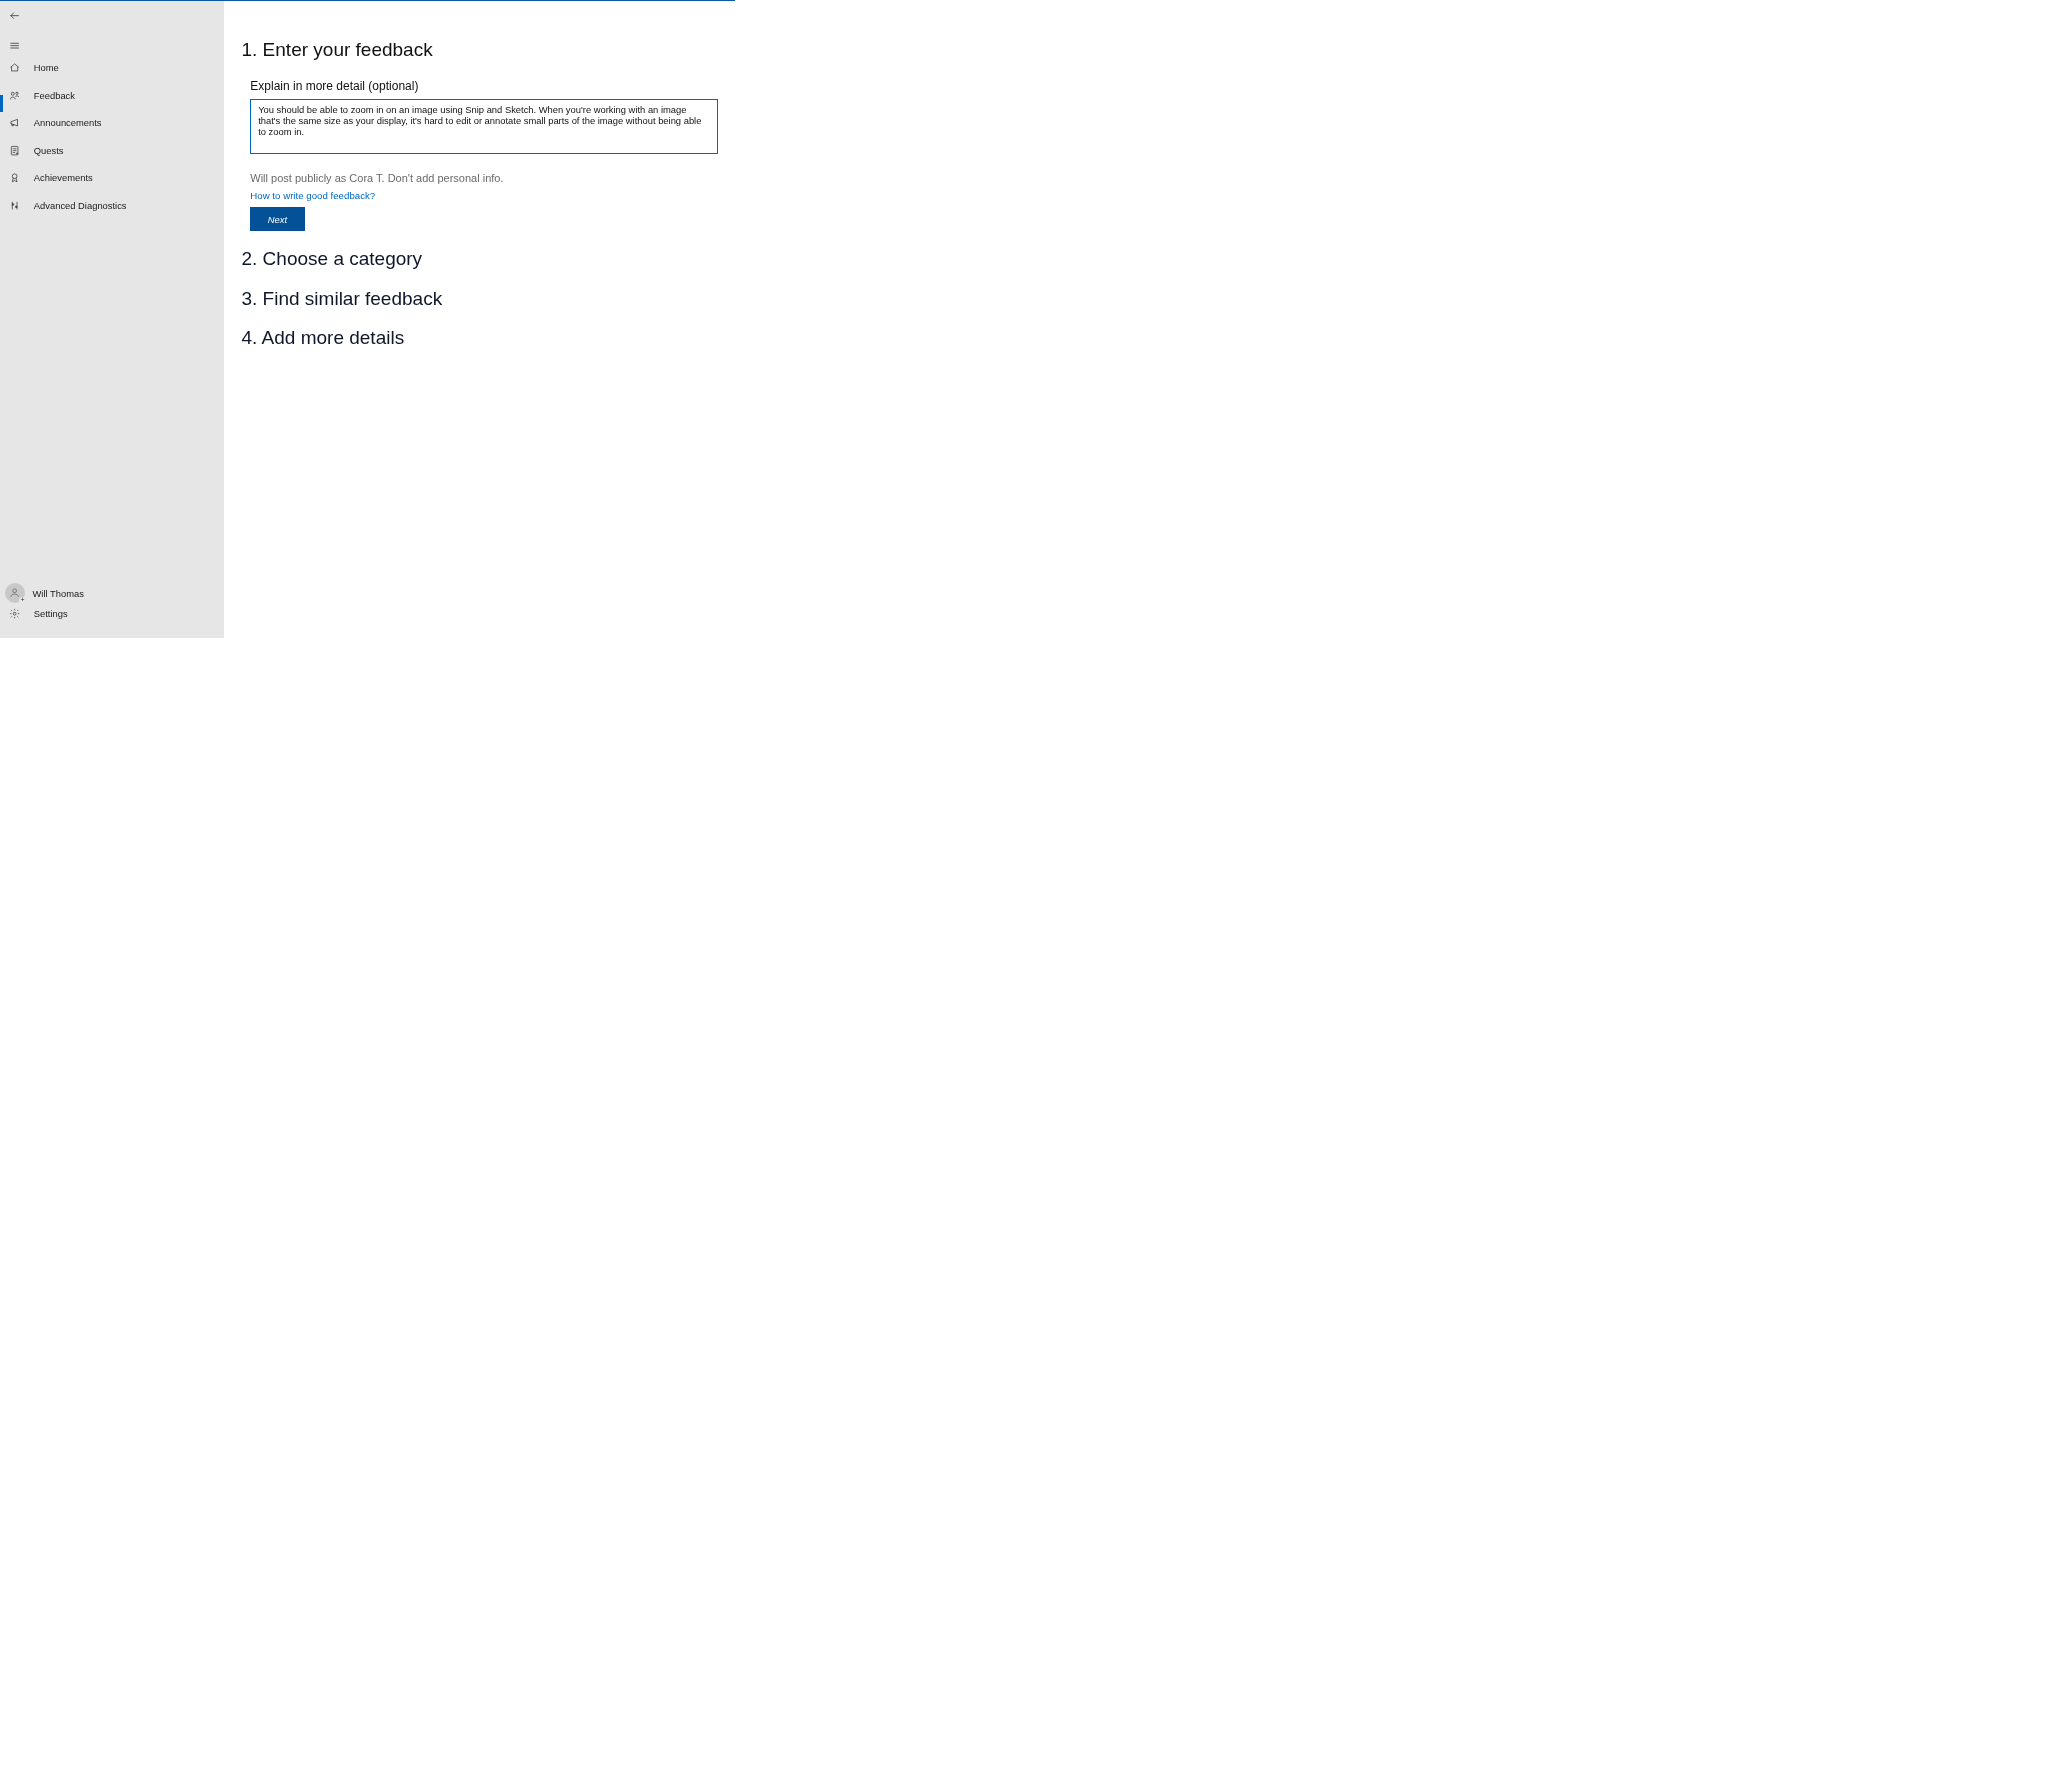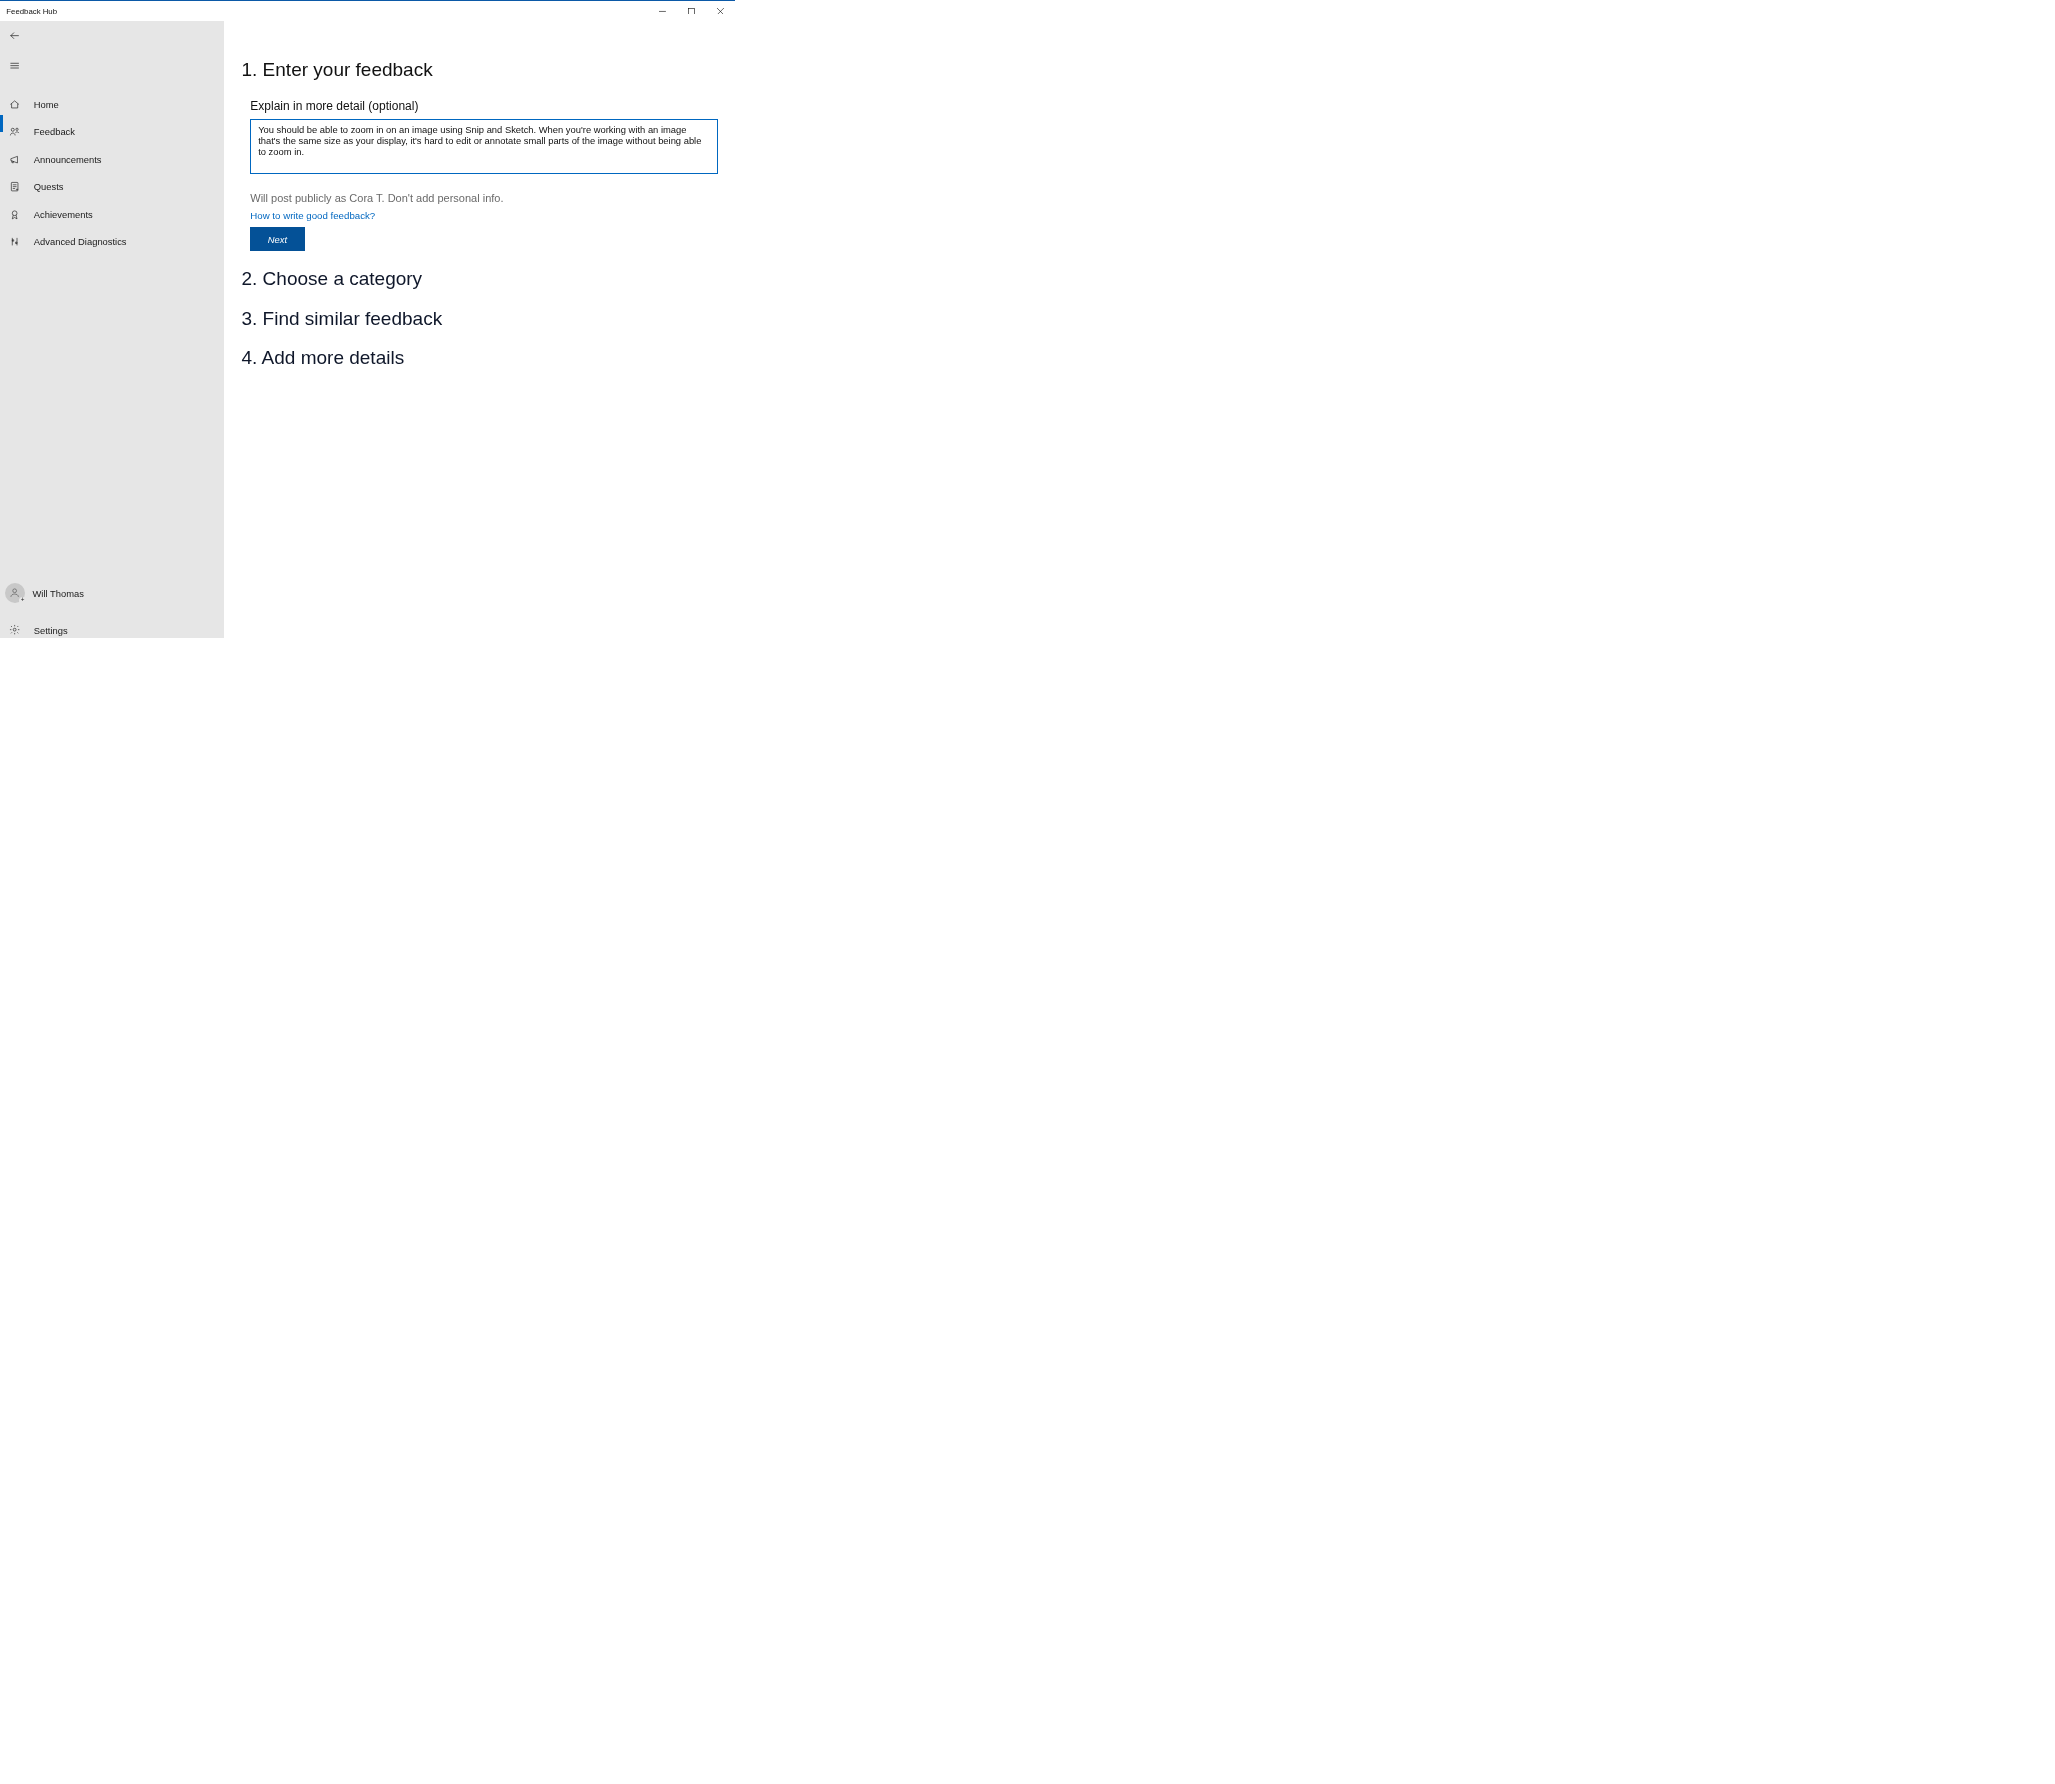--- a/index.html
+++ b/index.html
@@ -63,21 +63,21 @@
       display: flex;
       align-items: center;
       justify-content: center;
       color: #111;
     }
     .sidebar-top-controls svg { width: 11.3px; height: 11.3px; }
 
     .nav-list { padding-top: 1.3px; }
     .nav-item {
       display: flex;
-      align-items: flex-end;
+      align-items: flex-start;
       height: 27.5px;
       position: relative;
       color: #1a1a1a;
       font-size: 9.4px;
     }
     .nav-item .icon-slot {
       width: 30px;
       display: flex;
       justify-content: center;
       align-items: center;
@@ -184,41 +184,20 @@
       margin-bottom: 17.5px;
       display: block;
       font-style: italic;
     }
   </style>
 </head>
 <body>
 
 <div class="window">
 
-  <div class="titlebar">
-    <span class="title">Feedback Hub</span>
-    <div class="caption-buttons">
-      <div class="cap">
-        <svg viewBox="0 0 11 11">
-            <line x1="0" y1="5.5" x2="11" y2="5.5" stroke="#111" stroke-width="1"></line>
-          </svg>
-      </div>
-      <div class="cap">
-        <svg viewBox="0 0 11 11">
-            <rect x="0.5" y="0.5" width="10" height="10" fill="none" stroke="#111" stroke-width="1"></rect>
-          </svg>
-      </div>
-      <div class="cap">
-        <svg viewBox="0 0 11 11">
-            <line x1="0" y1="0" x2="11" y2="11" stroke="#111" stroke-width="1"></line>
-            <line x1="11" y1="0" x2="0" y2="11" stroke="#111" stroke-width="1"></line>
-          </svg>
-      </div>
-    </div>
-  </div>
 
   <div class="body">
 
     <div class="sidebar">
       <div class="sidebar-top-controls">
         <div class="control-btn">
           <svg viewBox="0 0 24 24">
               <path d="M20 12H4M10 6l-6 6 6 6" fill="none" stroke="#111" stroke-width="1.4" stroke-linecap="round" stroke-linejoin="round"></path>
             </svg>
         </div>

